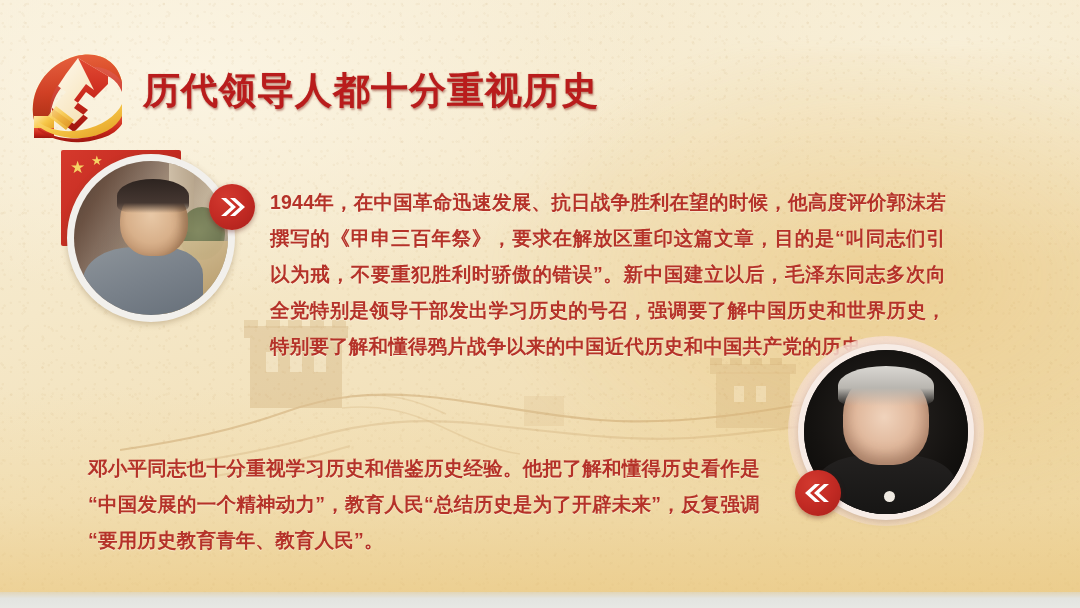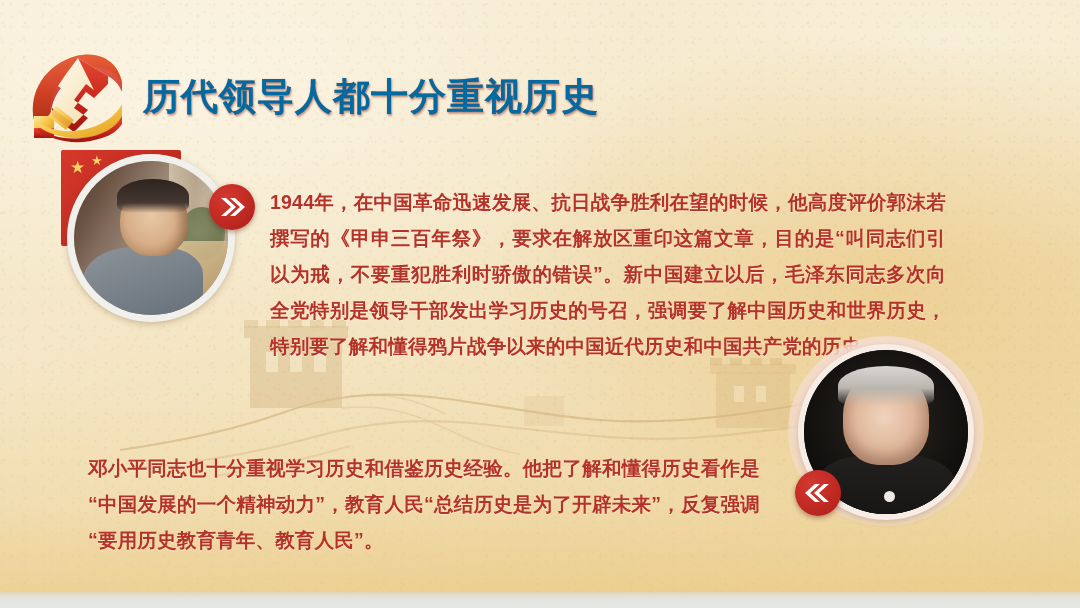--- a/index.html
+++ b/index.html
@@ -83,25 +83,25 @@
     top: 42px;
     width: 112px;
     height: 108px;
   }
   .emblem svg { width: 100%; height: 100%; display: block; }
 
   
   .title {
     position: absolute;
     left: 143px;
-    top: 72px;
+    top: 66px;
     font-size: 37px;
     font-weight: bold;
     letter-spacing: 1px;
-    color: #0369a1;
+    color: #b91c1c;
     text-shadow: 1px 2px 2px rgba(120,20,10,.40), 0 0 1px rgba(160,30,15,.5);
     white-space: nowrap;
   }
 
   
   .portrait {
     position: absolute;
     border-radius: 50%;
     overflow: hidden;
   }

